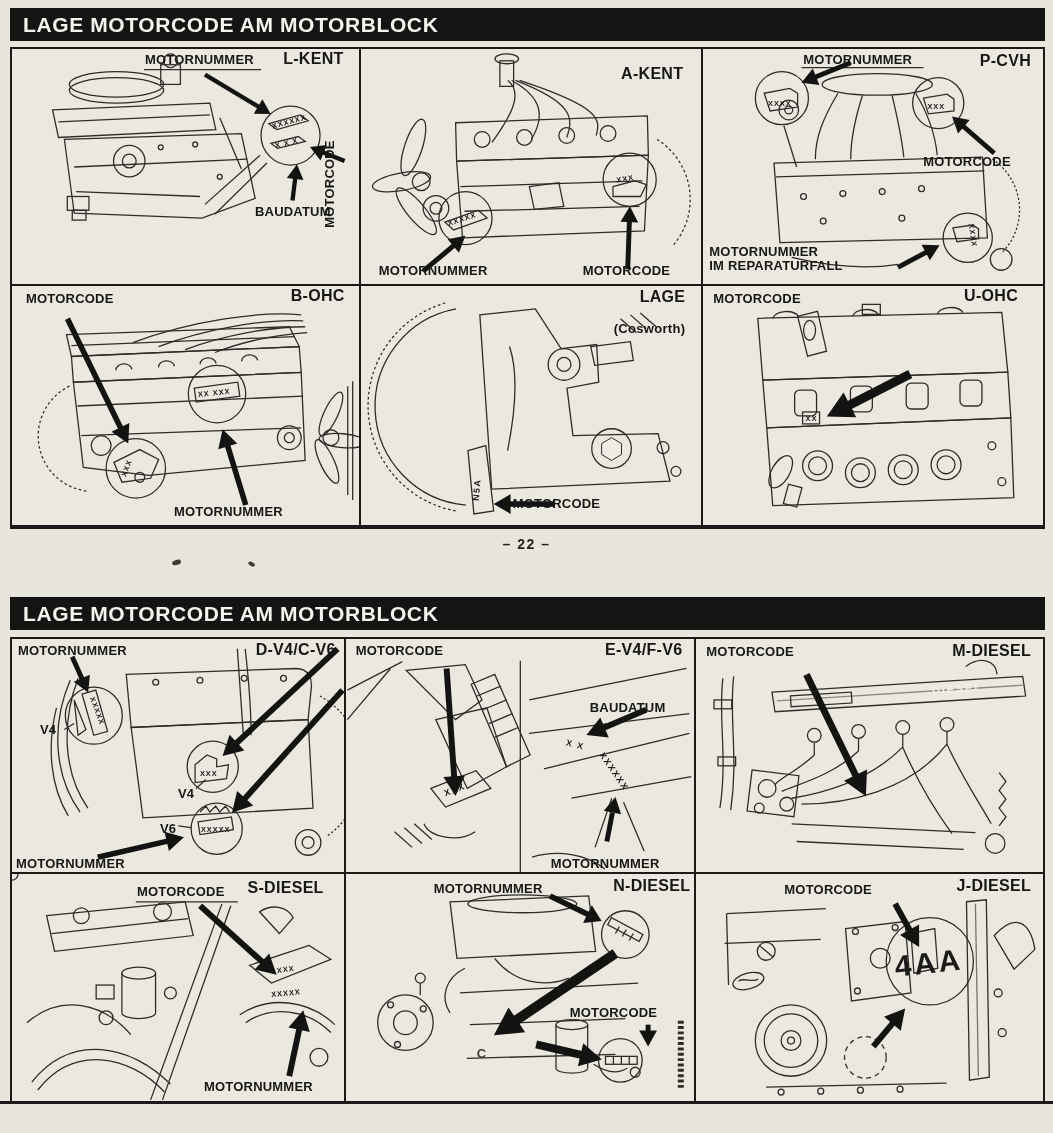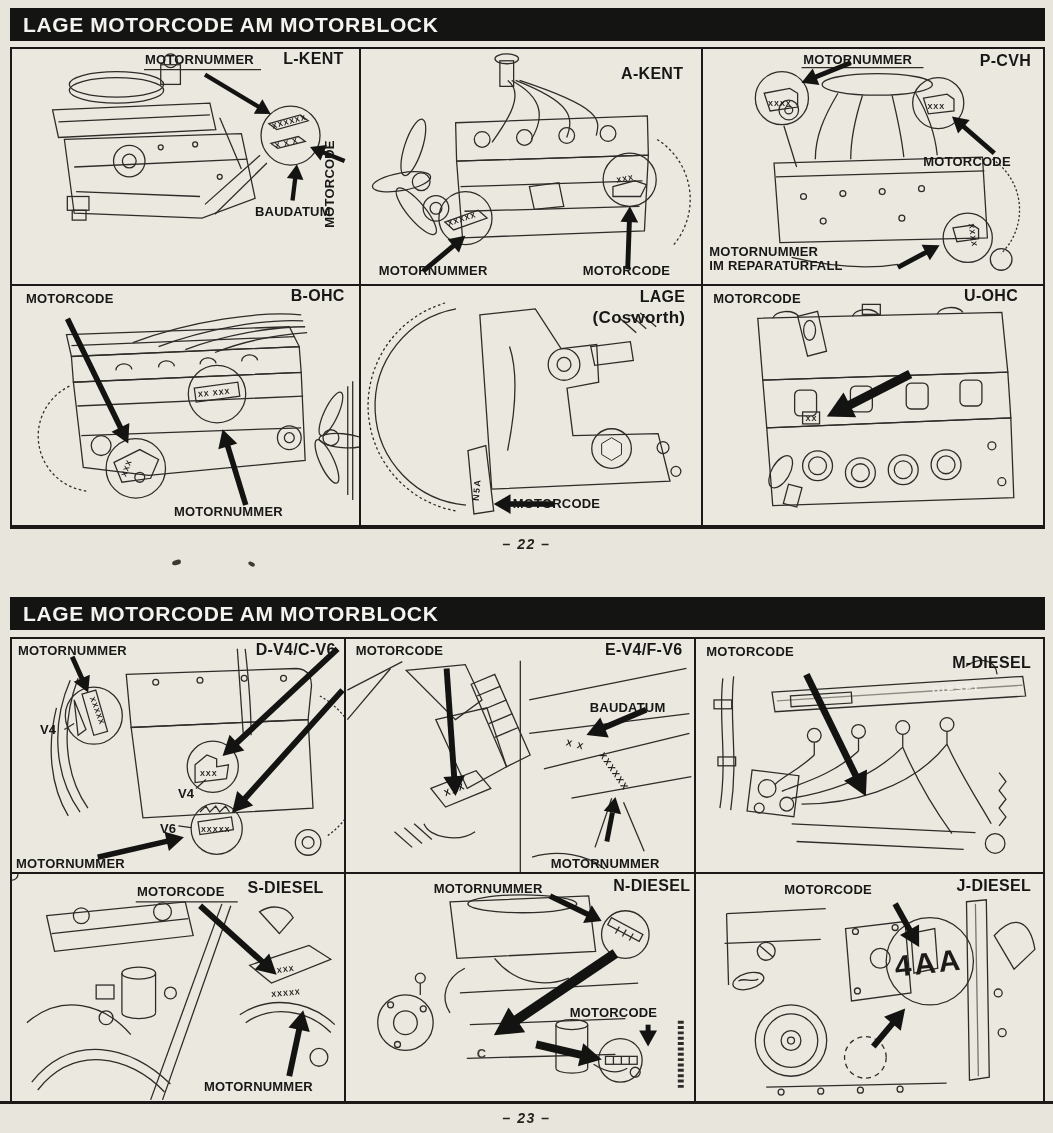--- a/index.html
+++ b/index.html
@@ -11,24 +11,24 @@
   .grid{position:absolute;left:10px;width:1035px;display:grid;box-sizing:border-box;
         border:2.5px solid #1b1a18;background:#ebe8e0;}
   #grid1{top:47px;height:482px;grid-template-columns:350fr 344fr 341fr;grid-template-rows:239fr 243fr;}
   #grid2{top:637px;height:467px;grid-template-columns:335fr 352fr 348fr;grid-template-rows:237fr 230fr;}
   .panel{position:relative;border-right:2.5px solid #1b1a18;border-bottom:2.5px solid #1b1a18;
          box-sizing:border-box;overflow:hidden;}
   .panel.lastcol{border-right:none}.panel.lastrow{border-bottom:none}
   .lbl{position:absolute;font-weight:700;color:#171716;font-size:13px;white-space:nowrap;
        letter-spacing:.2px;z-index:3;line-height:14px;}
   .ttl{font-size:16px;letter-spacing:.3px;}
-  .sub{font-size:17px;}
+  .sub{font-size:13px;margin-top:11px;}
   .rot270{transform:rotate(-90deg);text-align:center;}
   .pagenum{position:absolute;left:0;width:100%;text-align:center;font-size:14px;
-           font-weight:700;color:#24231f;letter-spacing:1.5px;font-style:italic;}
+           font-weight:700;color:#24231f;letter-spacing:1.5px;}
   .bottomline{position:absolute;left:0;top:1101px;width:1053px;height:3px;background:#1b1a18;}
   .speck{position:absolute;width:9px;height:5px;background:#3b3a33;border-radius:60% 40% 50% 50%;}
   svg.art{position:absolute;left:0;top:0;width:100%;height:100%;z-index:1;}
   .art path,.art line,.art circle,.art ellipse,.art rect,.art polyline
       {stroke:#2e2c28;stroke-width:1.3;fill:none;}
   .art text{stroke:none;fill:#1c1b1a;font-weight:700;font-family:"Liberation Sans",sans-serif;}
   .co{fill:#f1eee7;stroke:#201f1c;stroke-width:2.2;}
   .fshade{fill:#d8d4c9;}
   .fpaper{fill:#efece5;}
   .fdark{fill:#23221f;}
@@ -452,21 +452,21 @@
         <path d="M306,136 l7,9 l-7,9 l7,9 l-7,9 l7,9 l-7,9" class="thick"></path>
         <path d="M95,188 L282,197" class="thin"></path>
           <path d="M100,206 L270,214" class="thin"></path>
         <circle cx="302" cy="208" r="10"></circle>
         <g class="arr" transform="translate(110,36) rotate(64)">
             <rect x="0" y="-3.5" width="115" height="7"></rect>
             <polygon points="138,0 114,-13 114,13"></polygon>
           </g>
       </svg>
       <div class="lbl" style="left:10px;top:6px">MOTORCODE</div>
-      <div class="lbl ttl" style="right:12px;top:17px">M-DIESEL</div>
+      <div class="lbl ttl" style="right:12px;top:5px">M-DIESEL</div>
     </div>
 
     <div class="panel lastrow">
       <svg class="art" viewBox="0 0 335 230">
         <path d="M35,42 L175,28 L183,62 L43,78 Z"></path>
           <path d="M40,60 L178,45" class="thin"></path>
         <circle cx="70" cy="42" r="8"></circle>
           <circle cx="152" cy="38" r="9" class="thick"></circle>
         <path d="M20,210 C60,160 120,172 160,212" class="thick"></path>
         <path d="M26,218 C62,172 118,182 154,220" class="thin"></path>
@@ -599,14 +599,13 @@
             <rect x="0" y="-3" width="34" height="6"></rect>
             <polygon points="50,0 30,-11 30,11"></polygon>
           </g>
       </svg>
       <div class="lbl" style="left:88px;top:9px">MOTORCODE</div>
       <div class="lbl ttl" style="right:12px;top:5px">J-DIESEL</div>
     </div>
   </div>
 
   <div class="bottomline"></div>
-  <div class="pagenum" style="top:1110px">– 23 –</div>
 </div>
 
 </body></html>

